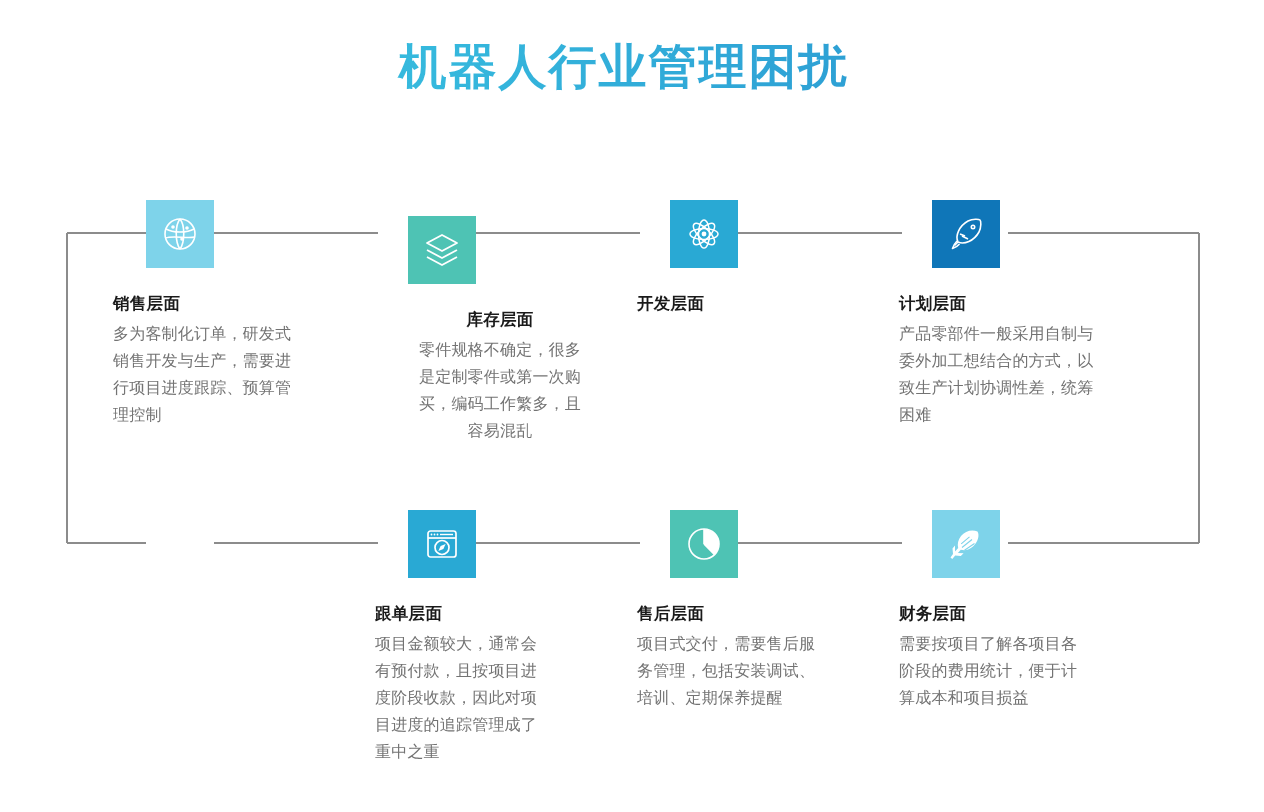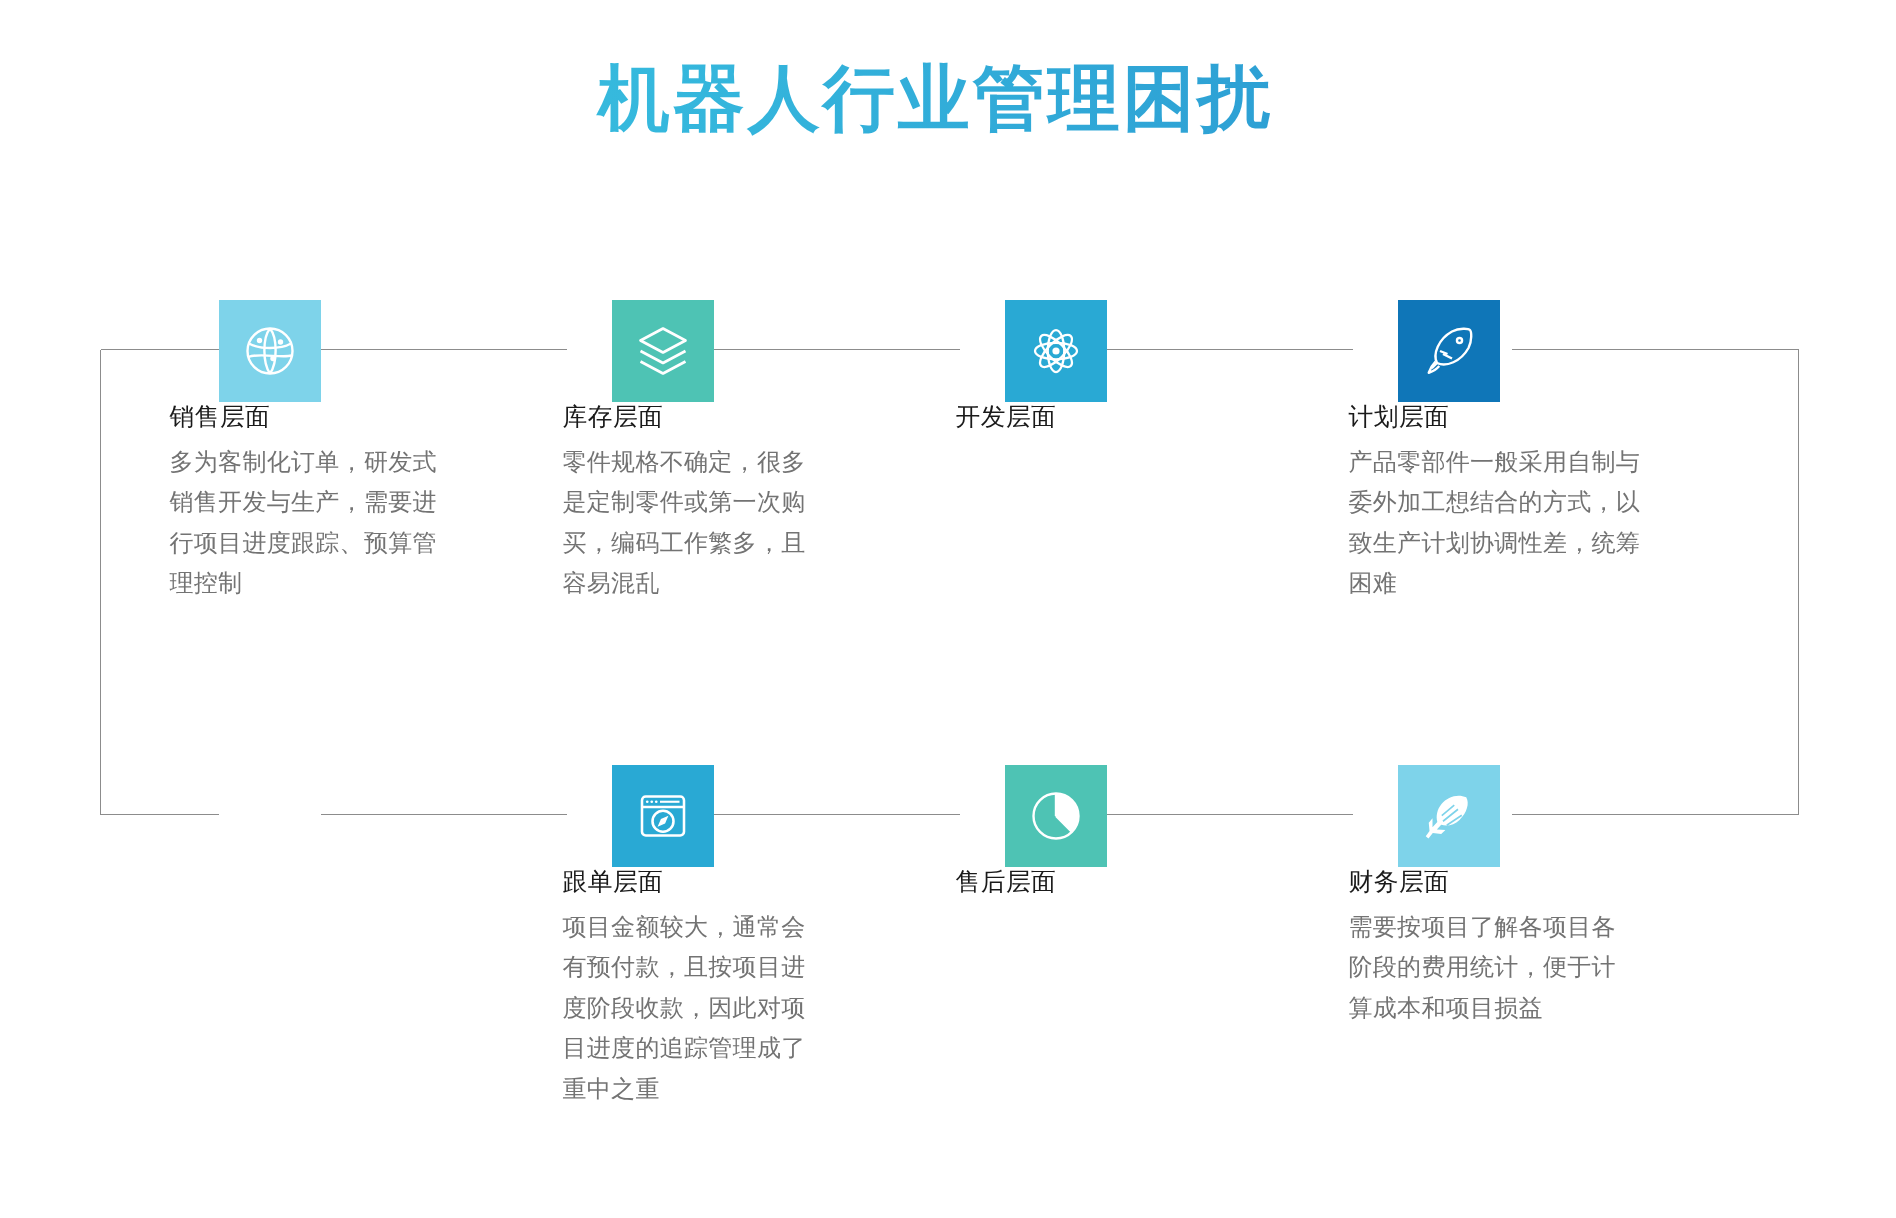--- a/index.html
+++ b/index.html
@@ -63,22 +63,23 @@
     display: flex;
     align-items: center;
     justify-content: center;
     margin-left: 33px;
   }
   .icon-tile svg {
     display: block;
   }
 
   .cell-title {
+    margin-top: 25px;
     font-size: 16.5px;
-    font-weight: normal;
+    font-weight: bold;
     color: #1a1a1a;
     line-height: 20px;
     letter-spacing: 0.3px;
   }
 
   .cell-desc {
     margin-top: 7px;
     font-size: 16px;
     color: #737373;
     line-height: 27px;
@@ -129,21 +130,21 @@
         </svg>
       </span>
     </div>
     <div class="cell-title">销售层面</div>
     <div class="cell-desc">多为客制化订单，研发式
 销售开发与生产，需要进
 行项目进度跟踪、预算管
 理控制</div>
   </div>
 
-  <div class="cell" style="left:375px; top:200px;">
+  <div class="cell" style="left:375px; top:216px;text-align:center;">
     <div class="icon-tile" style="background:#4ec3b4">
       <span>
         <svg width="40" height="40" viewBox="0 0 40 40" fill="none" stroke="#ffffff" stroke-width="1.8" stroke-linejoin="round">
           <path d="M20 5 L35 13 L20 21 L5 13 Z"></path>
           <path d="M5 20 L20 28 L35 20"></path>
           <path d="M5 27 L20 35 L35 27"></path>
         </svg>
       </span>
     </div>
     <div class="cell-title">库存层面</div>
@@ -216,20 +217,23 @@
     <div class="icon-tile" style="background:#4ec3b4">
       <span>
         <svg width="40" height="40" viewBox="0 0 40 40" fill="none" stroke="#ffffff" stroke-width="1.6">
           <circle cx="20" cy="20" r="15"></circle>
           <path d="M20 20 L20 5 A15 15 0 0 1 30.6 30.6 Z" fill="#ffffff" stroke="none"></path>
           <path d="M20 20 L20 5 M20 20 L30.6 30.6"></path>
         </svg>
       </span>
     </div>
     <div class="cell-title">售后层面</div>
+    <div class="cell-desc">项目式交付，需要售后服
+务管理，包括安装调试、
+培训、定期保养提醒</div>
   </div>
 
   <div class="cell" style="left:899px; top:510px;">
     <div class="icon-tile" style="background:#7ed3ea">
       <span>
         <svg width="40" height="40" viewBox="0 0 40 40" fill="none">
           <path d="M31.5 7.5 C26 5, 19 7, 15 12 C12 15.8, 11.2 20, 12.2 24 L9 27.5 L9 21.5 L6.5 24.5 L7 30 L4.5 33.5 L6.3 35 L9.2 31.4 L14.8 32 L17.6 29.3 L11.9 29 L14.8 25.8 C18.8 27, 23.4 26, 27 22.6 C32 17.8, 33.8 11.5, 31.5 7.5 Z" fill="#ffffff"></path>
           <path d="M16 23.5 L26 15.5 M15.2 19.8 L23.5 12.8 M18.5 26.2 L28.5 19.5" stroke="#7ed3ea" stroke-width="1.1"></path>
         </svg>
       </span>

